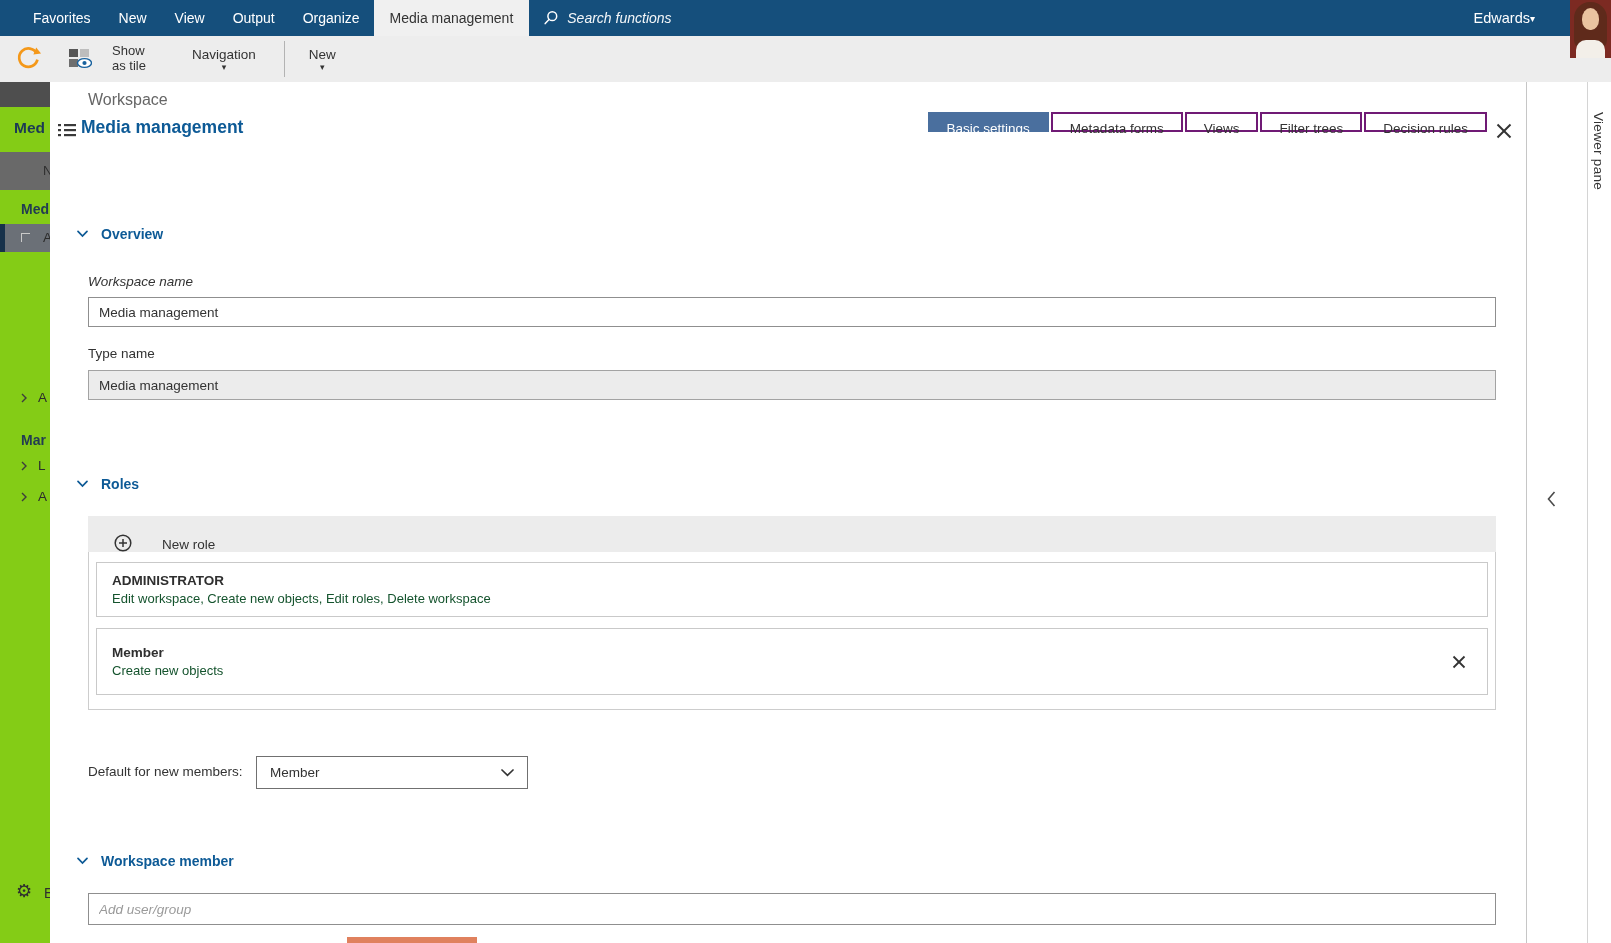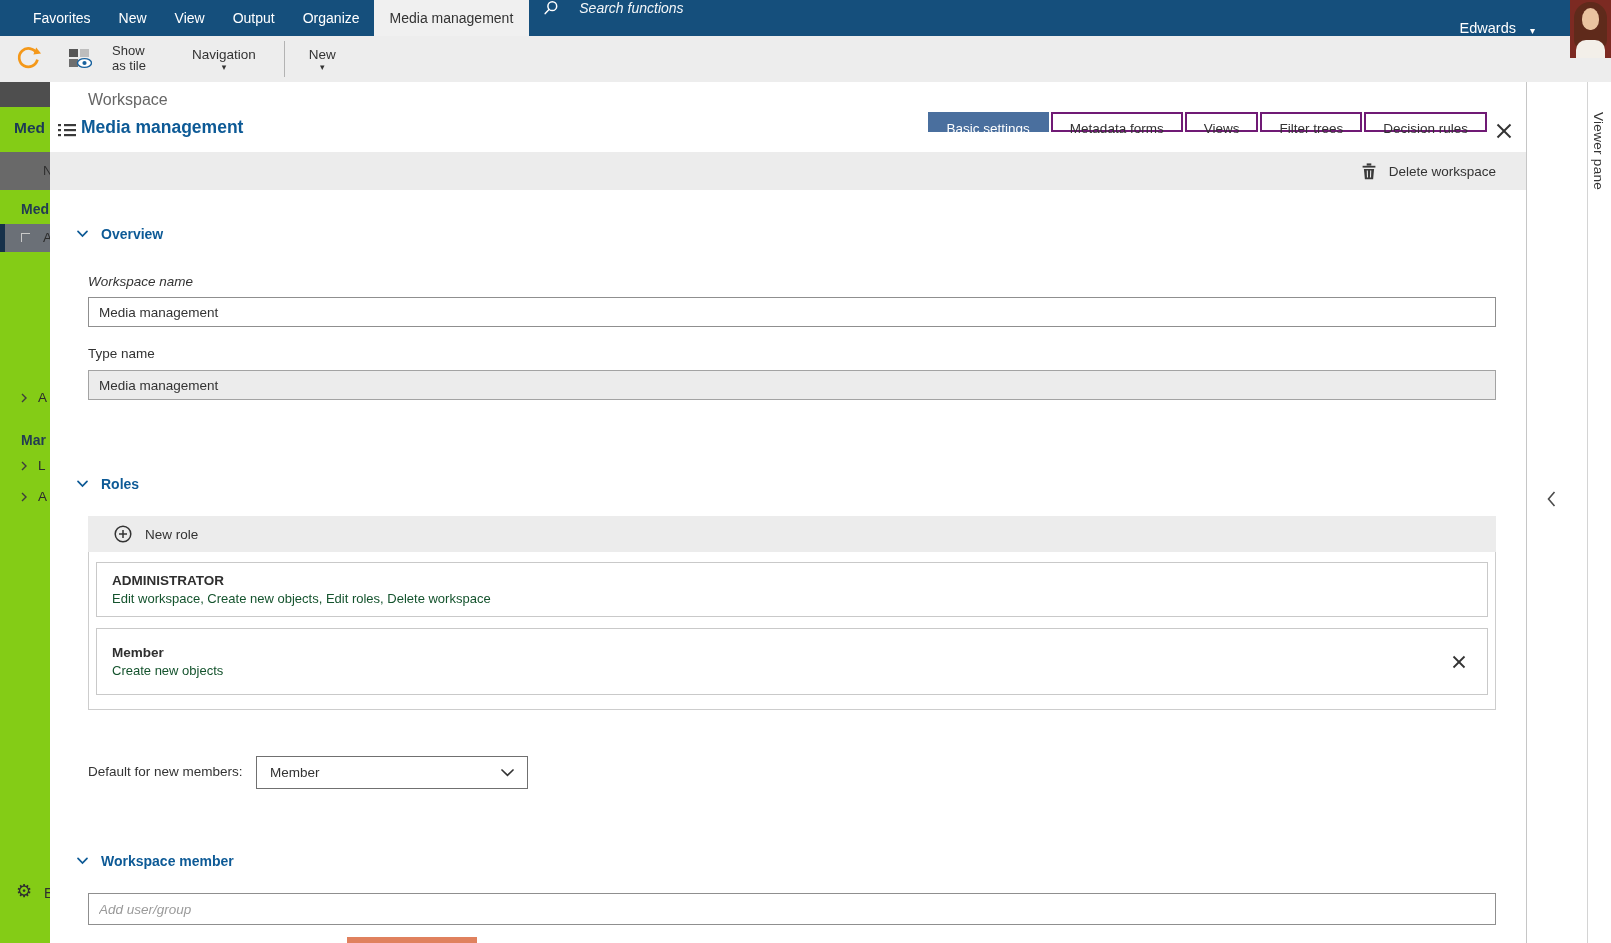--- a/index.html
+++ b/index.html
@@ -6,23 +6,23 @@
   body{width:1611px;height:943px;position:relative;overflow:hidden;background:#fff;
        font-family:"Liberation Sans",sans-serif;color:#333;}
   svg{display:block;}
 
   
   .navbar{position:absolute;left:0;top:0;width:1611px;height:36px;background:#154f7c;
           display:flex;align-items:stretch;z-index:5;}
   .nav-item{color:#fff;font-size:14px;line-height:36px;padding:0 14px;cursor:default;white-space:nowrap;}
   .nav-item.first{padding-left:33px;}
   .nav-item.active{background:#f0f0f0;color:#333;padding:0 16px;}
-  .nav-search{display:flex;align-items:flex-start;gap:20px;margin-left:14px;flex:1;}
+  .nav-search{display:flex;align-items:center;gap:8px;margin-left:14px;flex:1;}
   .nav-search .ph{color:#ffffff;opacity:.95;font-size:14px;font-style:italic;}
-  .nav-user{position:absolute;right:76px;top:0;height:36px;display:flex;align-items:flex-end;gap:14px;}
+  .nav-user{position:absolute;right:76px;top:0;height:36px;display:flex;align-items:center;}
   .nav-user .uname{color:#fff;font-size:14.5px;}
   .caret{color:#fff;font-size:10px;}
   .caret.dark{color:#333;font-size:9px;}
 
   
   .avatar{position:absolute;right:0;top:0;width:41px;height:58px;background:#7c2a22;overflow:hidden;z-index:9;}
   .av-hair{position:absolute;top:2px;left:4px;width:33px;height:48px;border-radius:16px 16px 10px 10px;background:#5f2a1b;}
   .av-face{position:absolute;top:8px;left:12px;width:17px;height:22px;border-radius:50% 50% 46% 46%;background:#eac3a0;}
   .av-body{position:absolute;bottom:-3px;left:6px;width:29px;height:21px;border-radius:10px 10px 0 0;background:#f3efe9;}
 
@@ -70,21 +70,21 @@
   .section-head{position:absolute;left:27px;display:flex;align-items:center;gap:13px;cursor:pointer;}
   .section-head .h{color:#0d5a96;font-weight:bold;font-size:14px;}
   .field-label{position:absolute;left:38px;font-size:13.5px;color:#333;}
   .txt-input{position:absolute;left:38px;width:1408px;height:30px;box-sizing:border-box;
              border:1px solid #8f8f8f;background:#fff;font-family:"Liberation Sans",sans-serif;
              font-size:13.5px;color:#333;padding:0 10px;outline:none;}
   .txt-input:disabled{background:#ececec;border-color:#a3a3a3;color:#333;}
   .txt-input::placeholder{color:#9a9a9a;font-style:italic;}
 
   .newrole-bar{position:absolute;left:38px;top:434px;width:1408px;height:36px;background:#ececec;
-               display:flex;align-items:center;gap:13px;padding-left:26px;box-sizing:border-box;cursor:pointer;}
+               display:flex;align-items:flex-end;gap:30px;padding-left:26px;box-sizing:border-box;cursor:pointer;}
   .newrole-bar .lbl{font-size:13.5px;color:#333;}
   .roles-box{position:absolute;left:38px;top:470px;width:1408px;box-sizing:border-box;
              border:1px solid #cdcdcd;border-top:none;padding:10px 7px 14px;}
   .role-card{border:1px solid #c9c9c9;background:#fff;padding:10px 15px;position:relative;}
   .role-card.second{margin-top:11px;padding:16px 15px;}
   .role-name{font-size:13.5px;font-weight:bold;color:#2f2f2f;}
   .role-perms{font-size:13px;color:#14532d;margin-top:3px;}
   .role-x{position:absolute;right:19px;top:50%;transform:translateY(-50%);cursor:pointer;padding:2px;}
 
   .default-label{position:absolute;left:38px;top:682px;font-size:13.5px;color:#333;}
@@ -215,32 +215,20 @@
     <div class="tab">Filter trees</div>
     <div class="tab">Decision rules</div>
   </div>
   <div class="panel-close">
     <svg width="16" height="16" viewBox="0 0 16 16">
       <line x1="1.5" y1="1.5" x2="14.5" y2="14.5" stroke="#333" stroke-width="1.9"></line>
       <line x1="14.5" y1="1.5" x2="1.5" y2="14.5" stroke="#333" stroke-width="1.9"></line>
     </svg>
   </div>
 
-  <div class="delete-bar">
-    <span>
-      <svg width="14" height="17" viewBox="0 0 14 17">
-        <rect x="4.7" y="0.4" width="4.6" height="2.2" fill="#3a3a3a"></rect>
-        <rect x="0.6" y="2.8" width="12.8" height="1.8" fill="#3a3a3a"></rect>
-        <path d="M1.9 6.1 h10.2 l-1 10.2 h-8.2 z" fill="#3a3a3a"></path>
-        <line x1="5.3" y1="7.6" x2="5.5" y2="14.6" stroke="#ececec" stroke-width="1.1"></line>
-        <line x1="8.7" y1="7.6" x2="8.5" y2="14.6" stroke="#ececec" stroke-width="1.1"></line>
-      </svg>
-    </span>
-    <span class="lbl">Delete workspace</span>
-  </div>
 
   <div class="section-head" style="top:144px;">
     <svg width="11" height="8" viewBox="0 0 11 8">
         <polyline points="1,1.3 5.5,6 10,1.3" fill="none" stroke="#0d5a96" stroke-width="1.7" stroke-linecap="round"></polyline>
       </svg>
     <span class="h">Overview</span>
   </div>
   <div class="field-label" style="top:192px;font-style:italic;">Workspace name</div>
   <input class="txt-input" style="top: 215px;" value="Media management">
   <div class="field-label" style="top:264px;">Type name</div>

